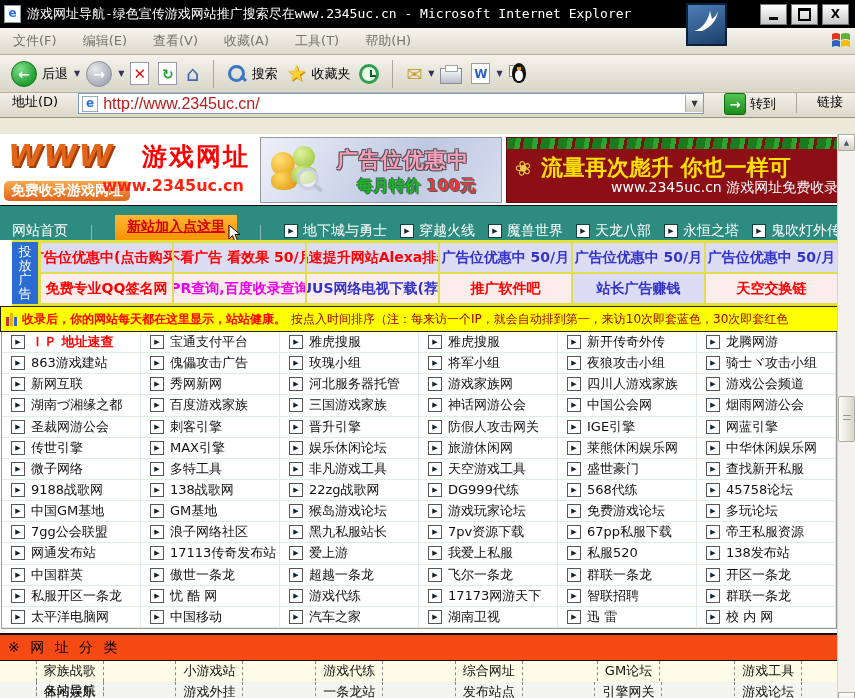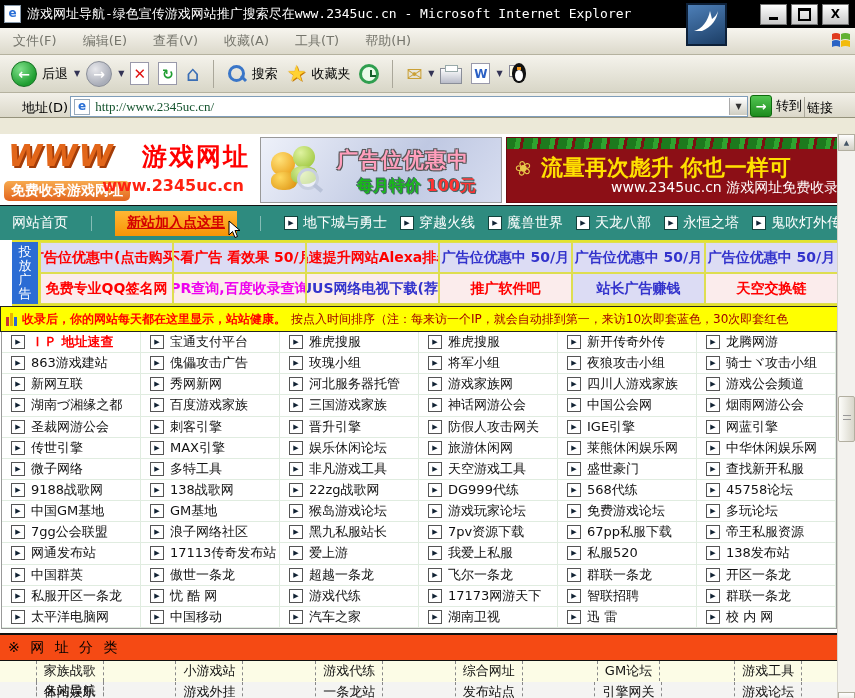--- a/index.html
+++ b/index.html
@@ -53,25 +53,25 @@
   .word-ic{width:17px;height:19px;background:#fff;border:1px solid #99a;color:#2a5fc4;font-weight:bold;
            font-size:12px;display:flex;align-items:center;justify-content:center;}
   .peng-ic{width:20px;height:22px;position:relative;}
   .peng-body{position:absolute;left:3px;top:0;width:14px;height:20px;background:#111;border-radius:50% 50% 45% 45%;}
   .peng-belly{position:absolute;left:6px;top:7px;width:8px;height:11px;background:#fff;border-radius:50%;}
   .peng-beak{position:absolute;left:8px;top:4px;width:4px;height:3px;background:#f59a1e;}
   .peng-pad{position:absolute;left:0;top:2px;width:8px;height:10px;background:#fdfbe8;border:1px solid #889;}
 
   
   .addrbar{height:24px;background:linear-gradient(#f2f0e8,#dbd8c9);border-bottom:1px solid #96937c;
-           display:flex;align-items:flex-end;padding:0 22px;gap:2px;font-size:13px;}
+           display:flex;align-items:flex-start;padding:0 12px;gap:20px;font-size:13px;}
   .addr-input{flex:1;height:19px;background:#fff;border:1px solid #7f9db9;display:flex;align-items:center;padding-left:3px;}
   .addr-eicon{width:14px;height:14px;background:#fff;color:#2a6fd6;font-weight:bold;font-size:12px;line-height:13px;
               text-align:center;border:1px solid #9ab;margin-right:5px;flex:none;}
-  .addr-url{flex:1;font-size:13px;color:#14532d;font-family:Liberation Serif, serif;}
+  .addr-url{flex:1;font-size:16px;color:#b91c1c;font-family:Liberation Sans, sans-serif;}
   .addr-dd{width:17px;height:17px;background:linear-gradient(#fefefe,#cfcec2);border-left:1px solid #aaa;
            display:flex;align-items:center;justify-content:center;font-size:8px;color:#333;}
   .go-btn{display:flex;align-items:center;gap:4px;}
   .go-ic{width:20px;height:20px;background:linear-gradient(#52c552,#1d8c1d);border:1px solid #0d6a0d;border-radius:3px;
          color:#fff;display:flex;align-items:center;justify-content:center;font-size:13px;font-weight:bold;}
   .addr-sep{width:1px;height:20px;background:#aaa79a;}
 
   
   .page{height:575px;background:#ffffff;position:relative;overflow:hidden;margin-top:16px;}
   .content{width:838px;}
@@ -99,21 +99,21 @@
              text-shadow:1px 1px 0 #466,-1px -1px 0 #466;}
   .mid-price{color:#f33;}
   .banner-right{flex:1;background:#8c0f16;position:relative;overflow:hidden;border:1px solid #6a0a10;}
   .garland{position:absolute;left:0;top:0;width:100%;height:11px;
            background:repeating-linear-gradient(100deg,#1d7a1d 0 9px,#2fa32f 9px 14px,#7a1212 14px 17px);}
   .br-head{position:absolute;left:34px;top:15px;font-size:22px;font-weight:bold;color:#ffe000;white-space:nowrap;}
   .br-sub{position:absolute;left:104px;bottom:5px;font-size:14px;color:#fff;white-space:nowrap;}
   .ribbon{position:absolute;left:8px;top:18px;font-size:20px;color:#e8c84a;transform:rotate(-15deg);}
 
   
-  .greennav{height:34px;background:#2e8b7f;border-top:1px solid #111;display:flex;align-items:center;
+  .greennav{height:34px;background:#2e8b7f;border-top:1px solid #111;display:flex;align-items:flex-end;
             color:#fff;font-size:14px;padding:0 12px;gap:9px;overflow:hidden;white-space:nowrap;}
   .nav-sep{width:1px;height:15px;background:#bfe0da;opacity:.6;flex:none;margin:0 14px;}
   .join-btn{background:linear-gradient(#ffb733,#f89406);padding:3px 12px 4px;color:#d40000;font-weight:bold;
             text-decoration:underline;position:relative;flex:none;}
   .cursor-arrow{position:absolute;right:-4px;top:9px;}
   .nav-item{display:flex;align-items:center;gap:5px;flex:none;}
   .sq-ico{width:12px;height:12px;background:#fff;border:1px solid #12423c;color:#123;font-size:7px;
           display:flex;align-items:center;justify-content:center;flex:none;}
 
   

